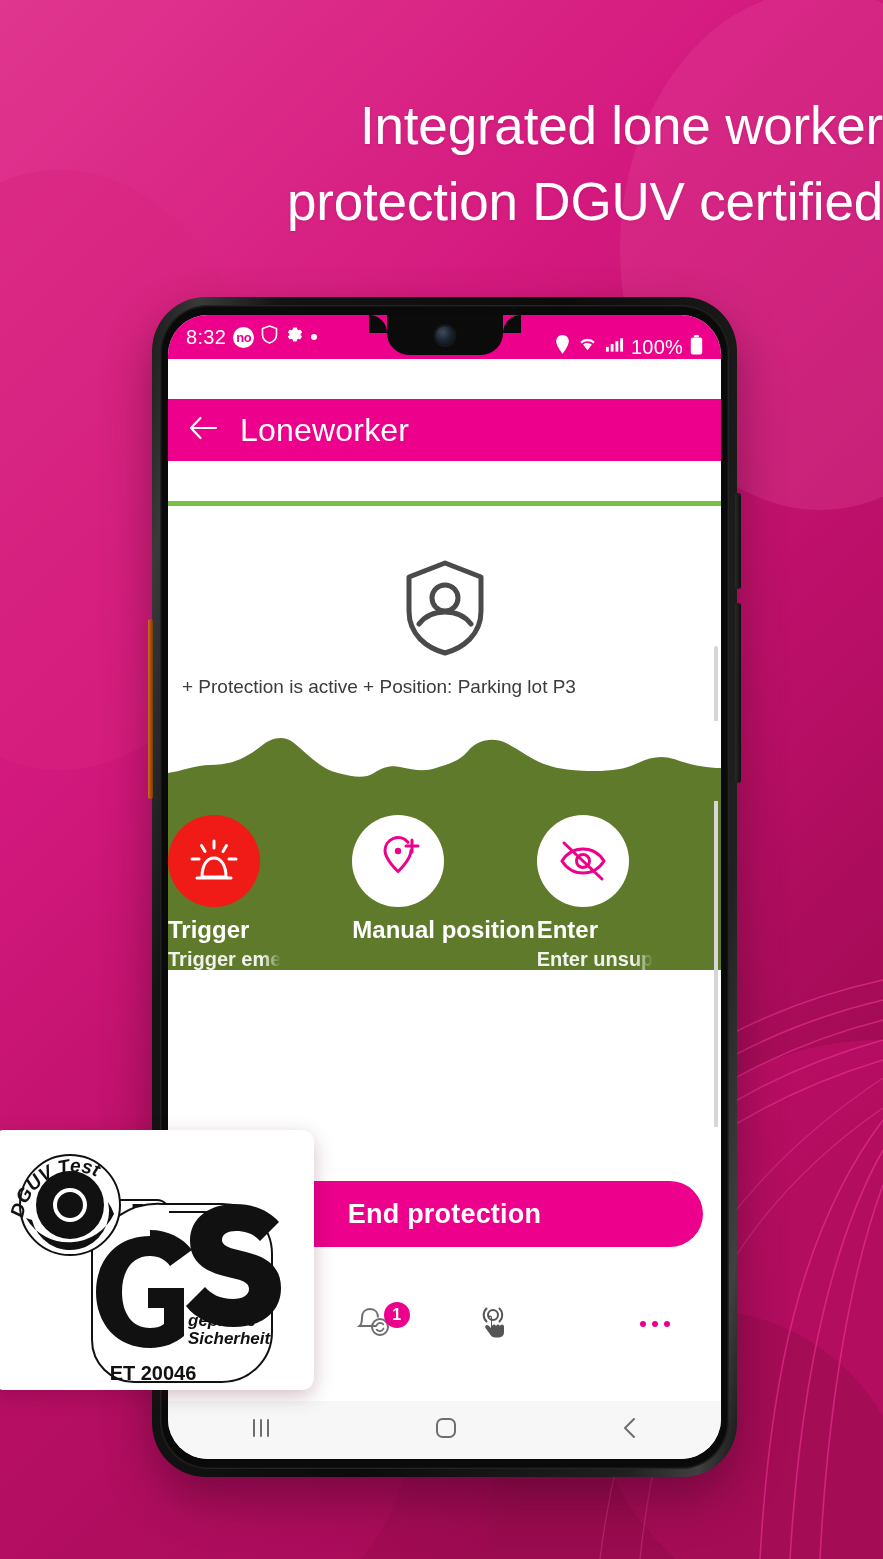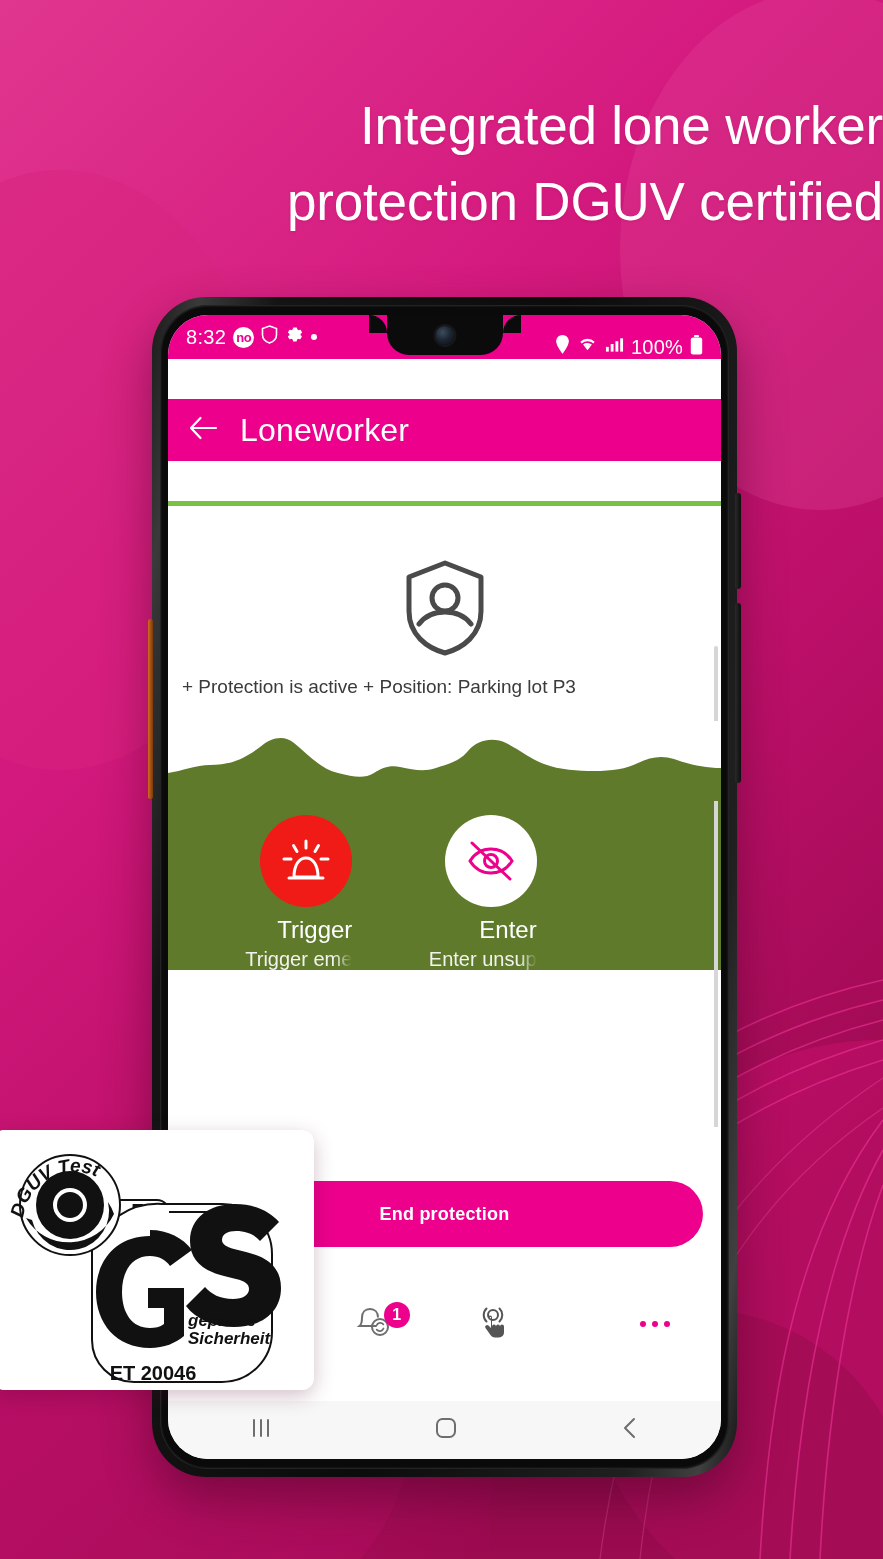--- a/index.html
+++ b/index.html
@@ -148,21 +148,21 @@
   }
 
   .hill { position:relative; height:80px; margin-top:-1px; background:#fff; }
   .hill svg { display:block; width:100%; height:80px; }
 
   .green-area { background:#5f7a2a; padding:14px 0 0 0; }
   .btn-grid {
     display:grid; grid-template-columns:repeat(3,1fr);
     row-gap:6px;
   }
-  .action { display:flex; flex-direction:column; align-items:flex-end; }
+  .action { display:flex; flex-direction:column; align-items:flex-start;font-weight:bold; }
   .circle {
     width:92px; height:92px; border-radius:50%;
     background:#fff;
     display:flex; align-items:center; justify-content:center;
   }
   .circle.danger { background:#f01b16; }
   .act-title {
     margin-top:10px; color:#fff; font-size:24px;
     text-align:center; line-height:1.12;
   }
@@ -173,21 +173,21 @@
     max-width:150px;
     -webkit-mask-image:linear-gradient(90deg,#000 84%,transparent 100%);
             mask-image:linear-gradient(90deg,#000 84%,transparent 100%);
   }
 
   
   .footer { background:#fff; padding:14px 18px 0 18px; }
   .cta {
     height:66px; border-radius:33px; background:#ec008c;
     display:flex; align-items:center; justify-content:center;
-    color:#fff; font-size:18px; font-weight:700; letter-spacing:.2px;
+    color:#fff; font-size:27px; font-weight:700; letter-spacing:.2px;
   }
   .bottomnav {
     background:#fff;
     height:74px;
     display:flex; align-items:center;
     padding:0 26px;
   }
   .navitem { position:relative; display:flex; align-items:center; justify-content:center; }
   .navitem.i1 { width:120px; }
   .navitem.i2 { width:120px; }
@@ -378,20 +378,31 @@
                     <path d="M14 40 C14 28 19 21 26 21 C33 21 38 28 38 40 Z"></path>
                     <path d="M9 41h34"></path>
                   </g>
                 </svg>
               </div>
               <div class="act-title">Trigger</div>
               <div class="act-sub">Trigger eme</div>
             </div>
 
 
+            <div class="action">
+              <div class="circle">
+                <svg width="52" height="50" viewBox="0 0 52 50">
+                  <path d="M39 14.5c0 9-13 21-13 21S13 23.5 13 14.5a13 13 0 0123-8.2" fill="none" stroke="#ec008c" stroke-width="3" stroke-linecap="round"></path>
+                  <circle cx="26" cy="15" r="3.2" fill="#ec008c"></circle>
+                  <path d="M40 4v12M34 10h12" fill="none" stroke="#ec008c" stroke-width="3" stroke-linecap="round"></path>
+                </svg>
+              </div>
+              <div class="act-title">Manual position</div>
+
+            </div>
 
             <div class="action">
               <div class="circle">
                 <svg width="54" height="48" viewBox="0 0 54 48">
                   <path d="M6 24c5-8 12-12 21-12s16 4 21 12c-5 8-12 12-21 12S11 32 6 24z" fill="none" stroke="#ec008c" stroke-width="3"></path>
                   <circle cx="27" cy="24" r="6.5" fill="none" stroke="#ec008c" stroke-width="3"></circle>
                   <path d="M8 6 46 42" fill="none" stroke="#ec008c" stroke-width="3" stroke-linecap="round"></path>
                 </svg>
               </div>
               <div class="act-title">Enter</div>

